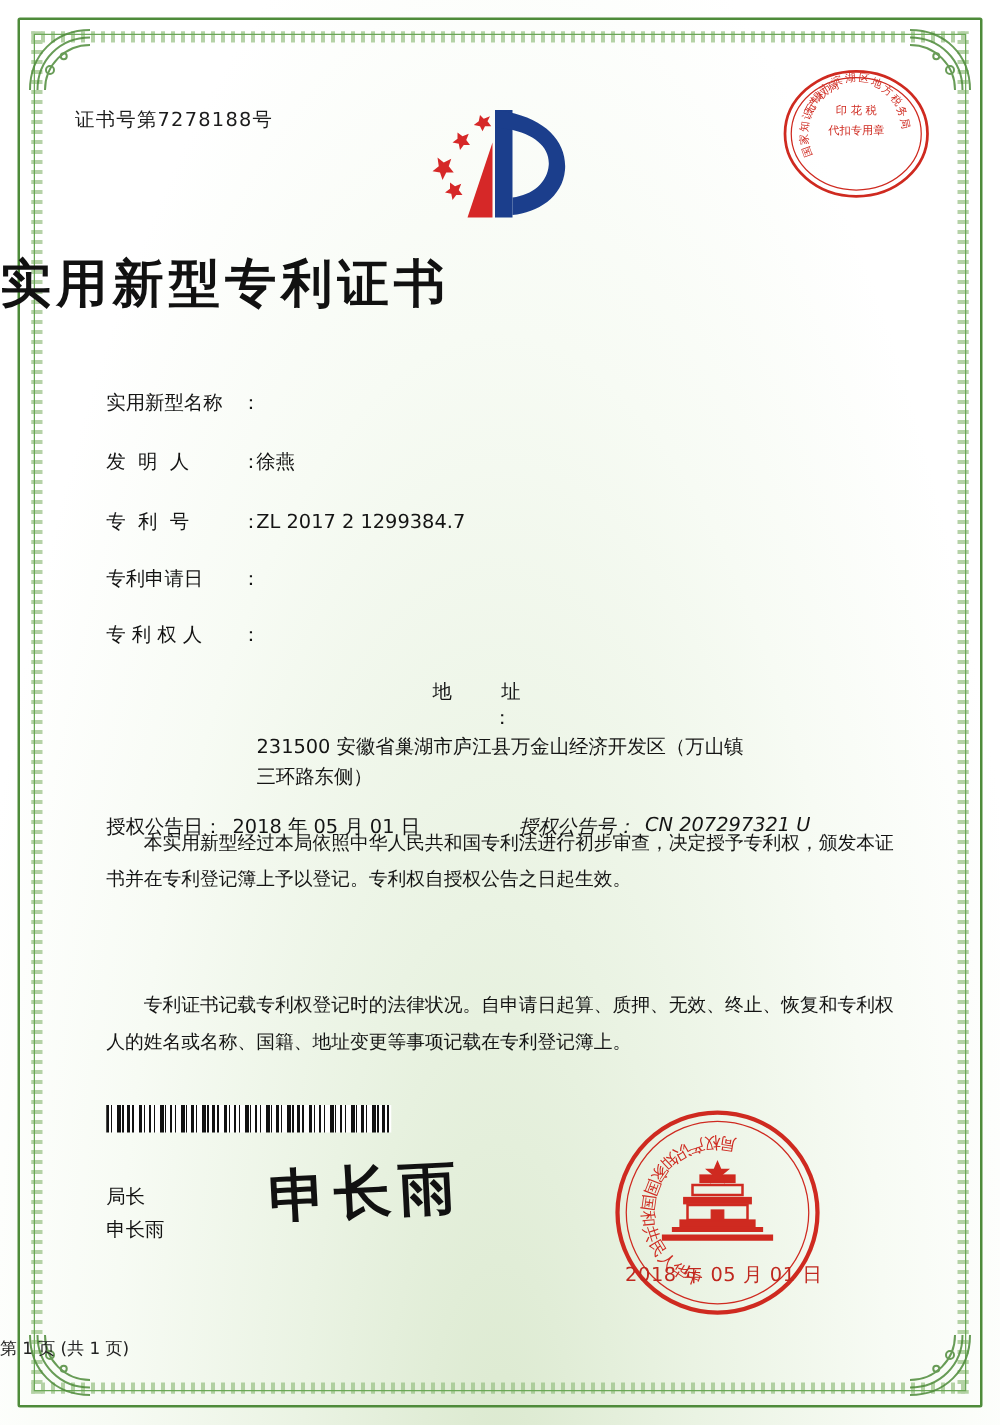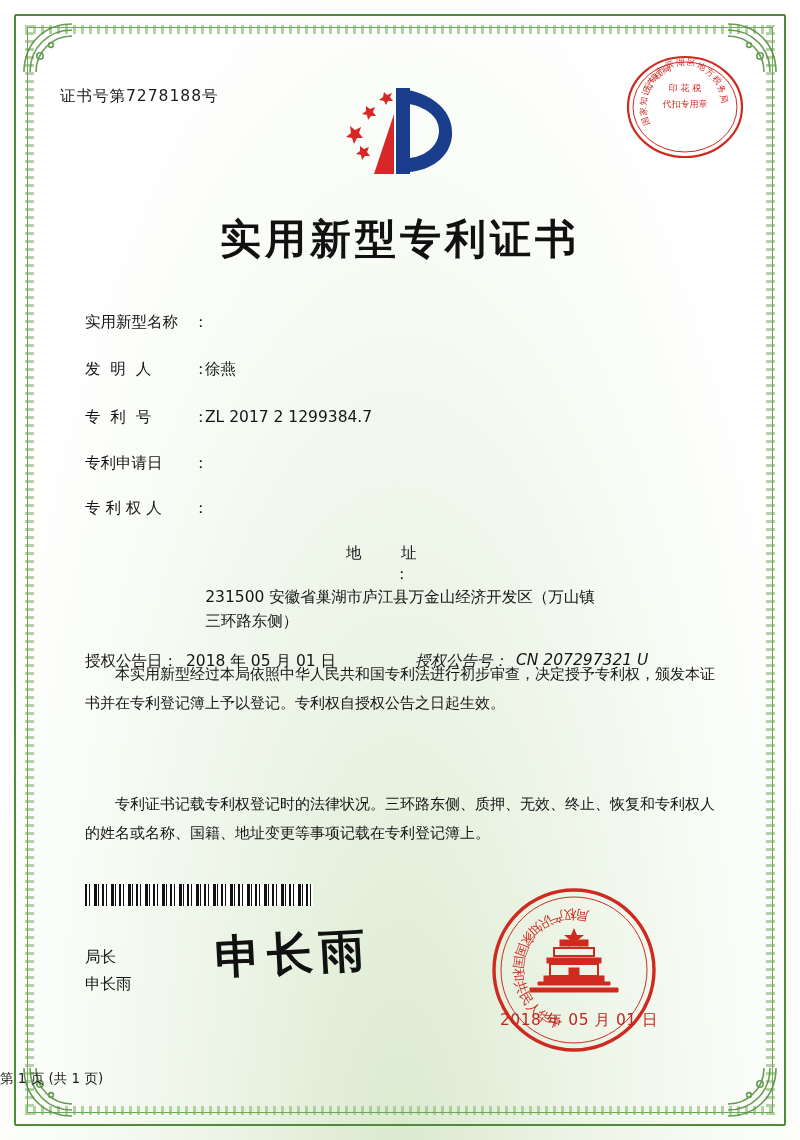--- a/index.html
+++ b/index.html
@@ -45,23 +45,23 @@
   .c-br{right:20px;bottom:20px;transform:scale(-1,-1);}
 
   .cert-no{
     position:absolute;left:60px;top:86px;
     font-size:15.5px;color:#1b1b1b;letter-spacing:1px;
   }
 
   .logo{position:absolute;left:330px;top:70px;width:140px;height:120px;}
 
   .title{
-    position:absolute;left:0;right:0;top:200px;text-align:center;
+    position:absolute;left:0;right:0;top:200px;text-align:left;
     font-family:"DejaVu Serif","Liberation Serif",serif;
-    font-size:41px;font-weight:bold;color:#111;letter-spacing:4px;margin-top:12px;
+    font-size:41px;font-weight:bold;color:#111;letter-spacing:4px;
   }
 
   .stamp-tax{
     position:absolute;right:52px;top:52px;width:126px;height:110px;
   }
   .stamp-tax svg{width:126px;height:110px;}
 
   .fields{position:absolute;left:85px;top:312px;width:630px;}
   .field{display:flex;align-items:center;margin-bottom:24px;font-size:15.5px;color:#141414;}
   .flabel{width:108px;flex:none;letter-spacing:0px;white-space:pre;}
@@ -256,21 +256,21 @@
         <span>：</span>
         <span class="dvalue">CN 207297321 U</span>
       </span>
     </div>
   </div>
 
   <div class="para p1">
     <span class="indent">本实用新型经过本局依照中华人民共和国专利法进行初步审查，决定授予专利权，颁发本证书并在专利登记簿上予以登记。专利权自授权公告之日起生效。</span>
   </div>
   <div class="para p3">
-    <span class="indent">专利证书记载专利权登记时的法律状况。三环路东侧、质押、无效、终止、恢复和专利权人的姓名或名称、国籍、地址变更等事项记载在专利登记簿上。</span>
+    <span class="indent">专利证书记载专利权登记时的法律状况。自申请日起算、质押、无效、终止、恢复和专利权人的姓名或名称、国籍、地址变更等事项记载在专利登记簿上。</span>
   </div>
 
   <div class="barcode"></div>
 
   <div class="signer">
     <div>局长</div>
     <div>申长雨</div>
   </div>
   <div class="sign-img">申长雨</div>
 

